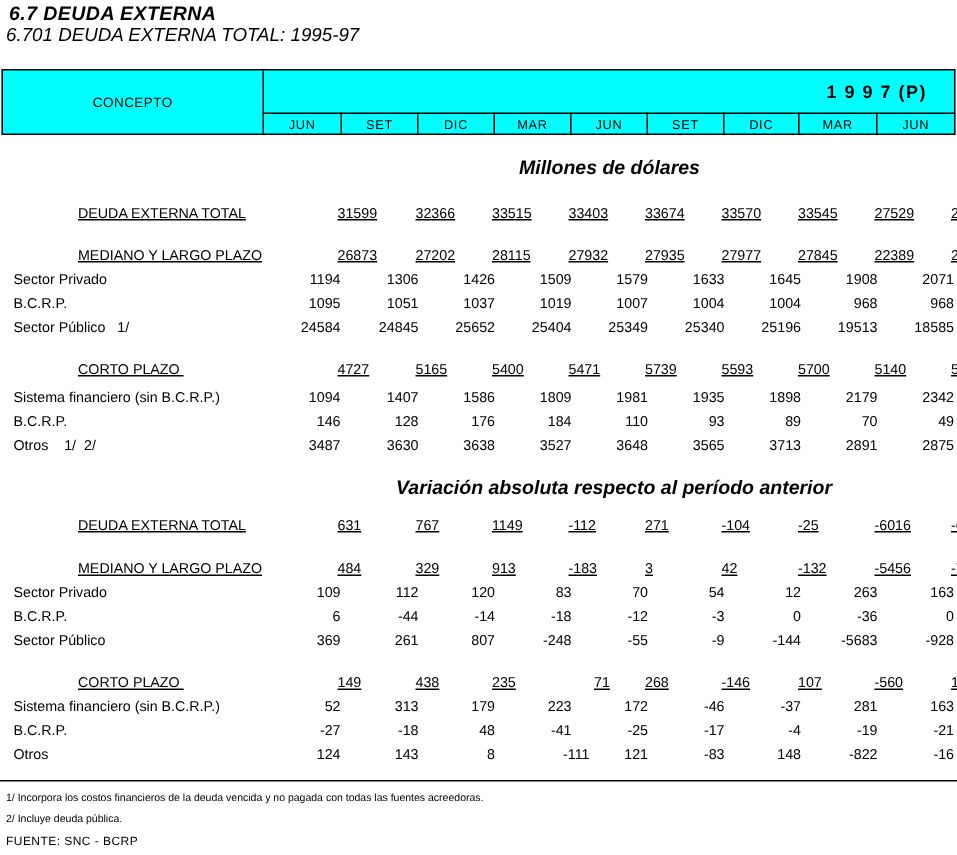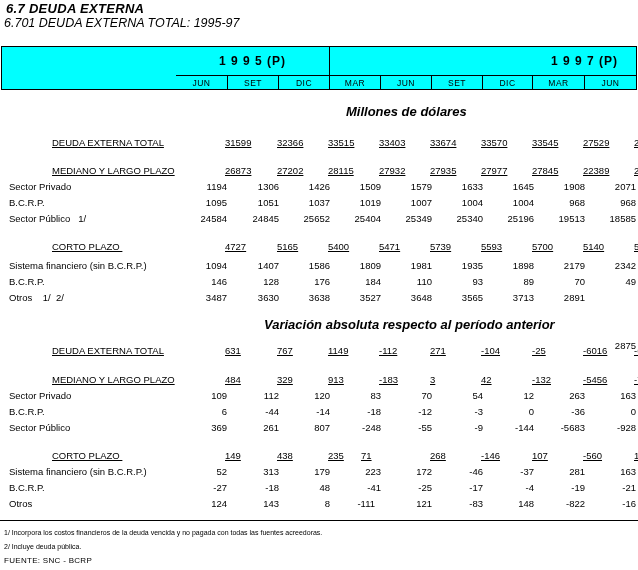--- a/index.html
+++ b/index.html
@@ -23,22 +23,22 @@
   .fn { position: absolute; left: 4px; font-size: 7px; }
   .fn.src { font-size: 8px; letter-spacing: 0.3px; }
 </style>
 </head>
 <body>
 
 <div class="title1">6.7 DEUDA EXTERNA</div>
 <div class="title2">6.701  DEUDA EXTERNA TOTAL: 1995-97</div>
 
 <div class="hdr">
-
-  <div class="cell year" style="left:174px;width:154px;">1 9 9 5 (P)</div>
+  <div class="cell concept">CONCEPTO</div>
+
   <div class="cell year" style="left:531px;width:103px;border-right:none;">1 9 9 7 (P)</div>
 
   <div class="cell month" style="left:174px;width:52px;">JUN</div>
   <div class="cell month" style="left:226px;width:51px;">SET</div>
   <div class="cell month" style="left:277px;width:51px;">DIC</div>
   <div class="cell month" style="left:328px;width:51px;">MAR</div>
   <div class="cell month" style="left:379px;width:51px;">JUN</div>
   <div class="cell month" style="left:430px;width:51px;">SET</div>
   <div class="cell month" style="left:481px;width:50px;">DIC</div>
   <div class="cell month" style="left:531px;width:52px;">MAR</div>
@@ -148,21 +148,21 @@
     <div class="row" style="top: 292px;">
       <span class="lbl sub">Otros    1/  2/</span>
       <span class="v" style="left: 177px;"><span>3487</span></span>
       <span class="v" style="left: 229px;"><span>3630</span></span>
       <span class="v" style="left: 280px;"><span>3638</span></span>
       <span class="v" style="left: 331px;"><span>3527</span></span>
       <span class="v" style="left: 382px;"><span>3648</span></span>
       <span class="v" style="left: 433px;"><span>3565</span></span>
       <span class="v" style="left: 484px;"><span>3713</span></span>
       <span class="v" style="left: 535px;"><span>2891</span></span>
-      <span class="v" style="left: 586px; margin-top: 48px;"><span>2875</span></span>
+      <span class="v" style="left: 586px;"><span>2875</span></span>
     </div>
     <div class="row" style="top: 345px;">
       <span class="lbl u">DEUDA EXTERNA TOTAL</span>
       <span class="v" style="left: 177px;"><span class="u">631</span></span>
       <span class="v" style="left: 229px;"><span class="u">767</span></span>
       <span class="v" style="left: 280px;"><span class="u">1149</span></span>
       <span class="v" style="left: 331px;"><span class="u">-112</span></span>
       <span class="v" style="left: 382px;"><span class="u">271</span></span>
       <span class="v" style="left: 433px;"><span class="u">-104</span></span>
       <span class="v" style="left: 484px;"><span class="u">-25</span></span>
@@ -215,21 +215,21 @@
       <span class="v" style="left: 433px;"><span>-9</span></span>
       <span class="v" style="left: 484px;"><span>-144</span></span>
       <span class="v" style="left: 535px;"><span>-5683</span></span>
       <span class="v" style="left: 586px;"><span>-928</span></span>
     </div>
     <div class="row" style="top: 450px;">
       <span class="lbl u">CORTO PLAZO </span>
       <span class="v" style="left: 177px;"><span class="u">149</span></span>
       <span class="v" style="left: 229px;"><span class="u">438</span></span>
       <span class="v" style="left: 280px;"><span class="u">235</span></span>
-      <span class="v" style="left: 313px;"><span class="u">71</span></span>
+      <span class="v" style="left: 348px;"><span class="u">71</span></span>
       <span class="v" style="left: 382px;"><span class="u">268</span></span>
       <span class="v" style="left: 433px;"><span class="u">-146</span></span>
       <span class="v" style="left: 484px;"><span class="u">107</span></span>
       <span class="v" style="left: 535px;"><span class="u">-560</span></span>
       <span class="v" style="left: 586px;"><span class="u">126</span></span>
     </div>
     <div class="row" style="top: 466px;">
       <span class="lbl sub">Sistema financiero (sin B.C.R.P.)</span>
       <span class="v" style="left: 177px;"><span>52</span></span>
       <span class="v" style="left: 229px;"><span>313</span></span>
@@ -251,21 +251,21 @@
       <span class="v" style="left: 433px;"><span>-17</span></span>
       <span class="v" style="left: 484px;"><span>-4</span></span>
       <span class="v" style="left: 535px;"><span>-19</span></span>
       <span class="v" style="left: 586px;"><span>-21</span></span>
     </div>
     <div class="row" style="top: 498px;">
       <span class="lbl sub">Otros</span>
       <span class="v" style="left: 177px;"><span>124</span></span>
       <span class="v" style="left: 229px;"><span>143</span></span>
       <span class="v" style="left: 280px;"><span>8</span></span>
-      <span class="v" style="left: 325px;"><span>-111</span></span>
+      <span class="v" style="left: 343px;"><span>-111</span></span>
       <span class="v" style="left: 382px;"><span>121</span></span>
       <span class="v" style="left: 433px;"><span>-83</span></span>
       <span class="v" style="left: 484px;"><span>148</span></span>
       <span class="v" style="left: 535px;"><span>-822</span></span>
       <span class="v" style="left: 586px;"><span>-16</span></span>
     </div>
   </div>
 
 <div class="rule" style="top:520px;"></div>
 <div class="fn" style="top:529px;">1/ Incorpora los costos financieros de la deuda vencida y no pagada con todas las fuentes acreedoras.</div>

